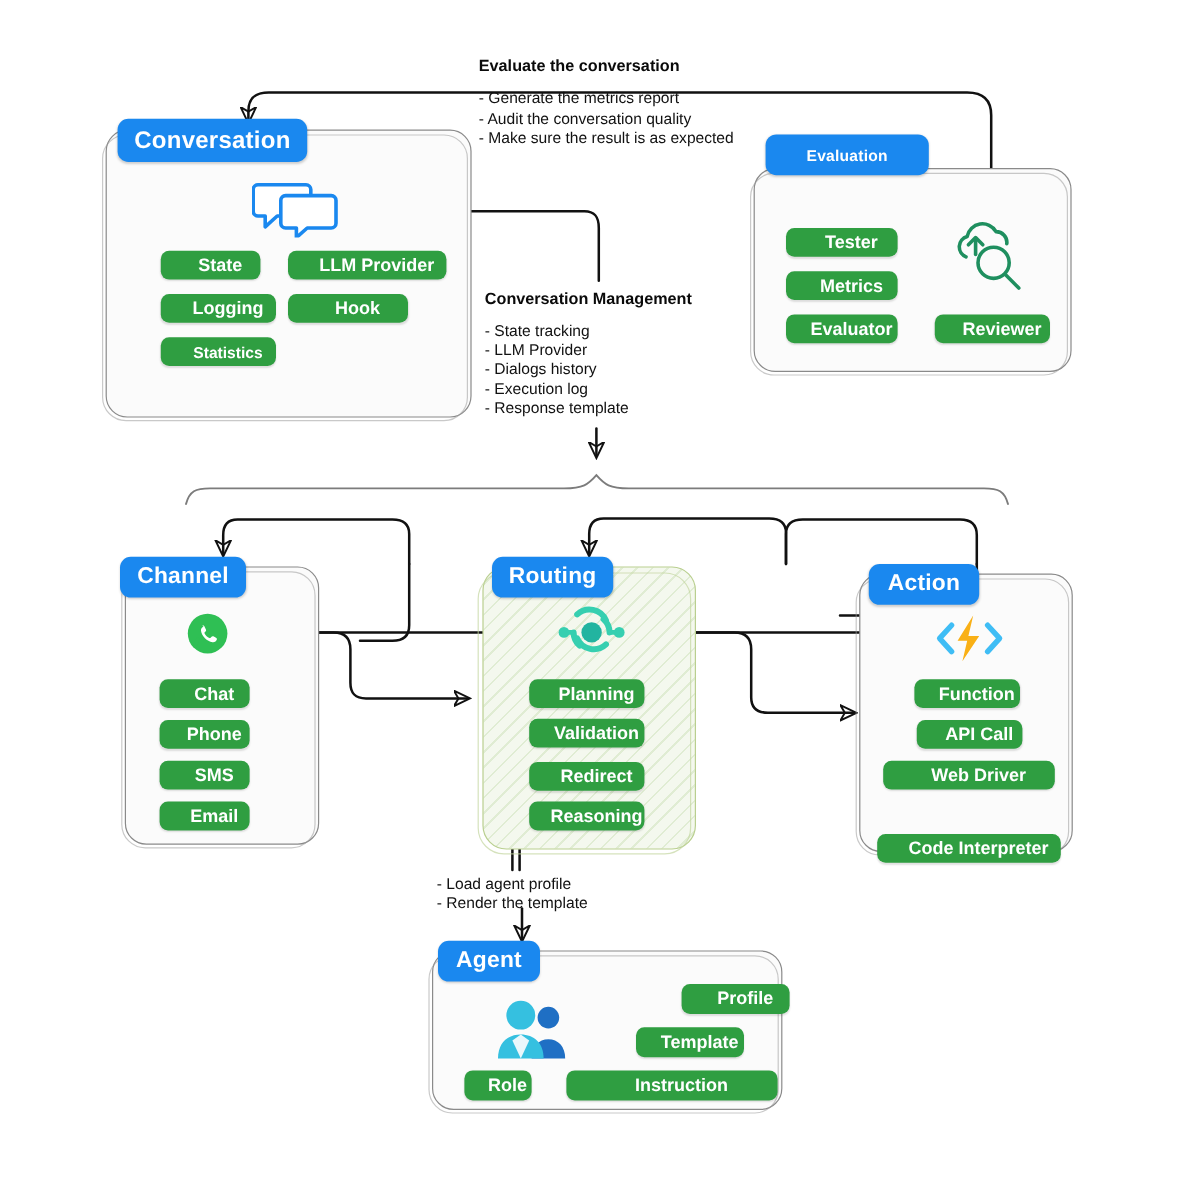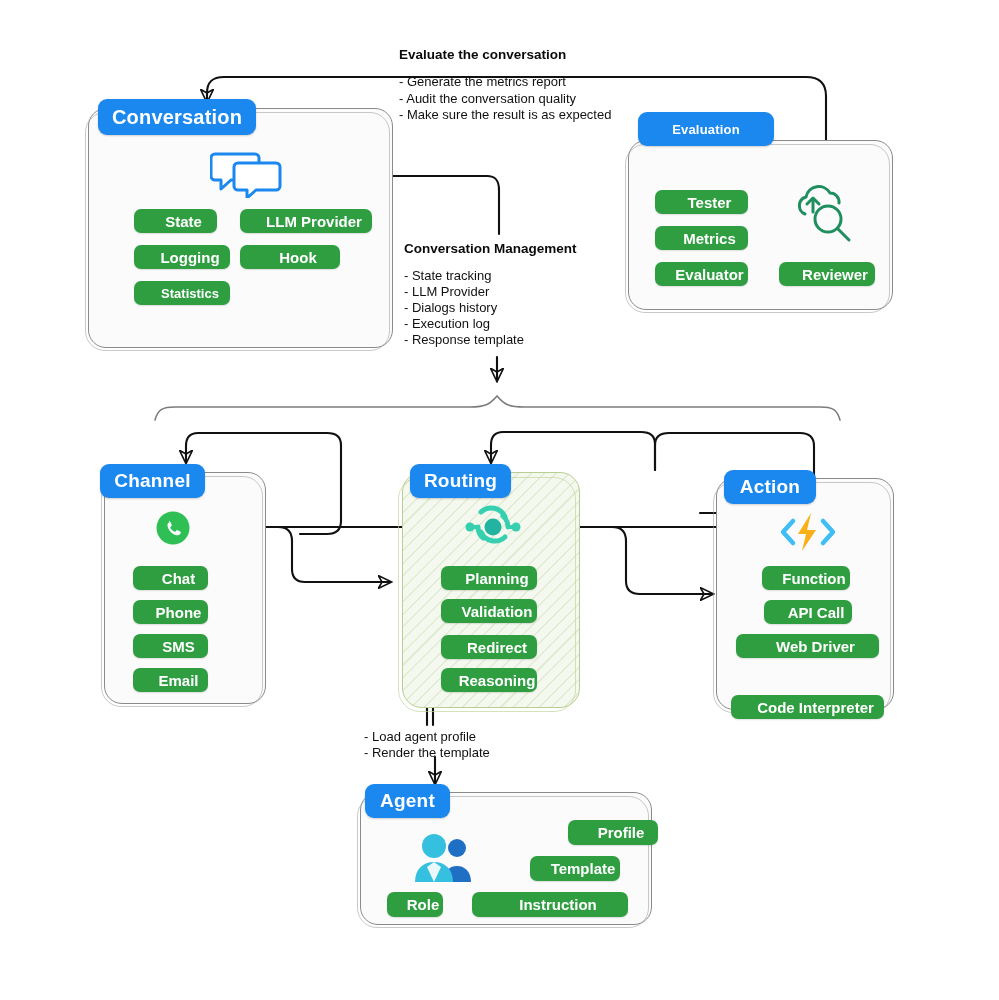--- a/index.html
+++ b/index.html
@@ -264,15 +264,15 @@
       <path d="M31,52 c0,-10 6,-16 14,-16 c8,0 14,6 14,16 z" fill="#1f6fc4"></path>
       <circle cx="22" cy="16" r="12" fill="#35c0e0"></circle>
       <path d="M3,52 c0,-13 8,-20 19,-20 c11,0 19,7 19,20 z" fill="#35c0e0"></path>
       <path d="M22,32 l-7,5 l7,15 l7,-15 z" fill="#eaf7fb"></path>
     </svg>
   </div>
 
   <div class="pill" style="left:530px;top:820px;width:90px;height:25px;font-size:15px;margin-left:38px;">Profile</div>
   <div class="pill" style="left:530px;top:856px;width:90px;height:25px;font-size:15px;">Template</div>
   <div class="pill" style="left:387px;top:892px;width:56px;height:25px;font-size:15px;">Role</div>
-  <div class="pill" style="left:472px;top:892px;width:156px;height:25px;font-size:15px;">Instruction</div>
+  <div class="pill" style="left:472px;top:892px;width:176px;height:25px;font-size:15px;">Instruction</div>
 
 </div>
 
 </body></html>

